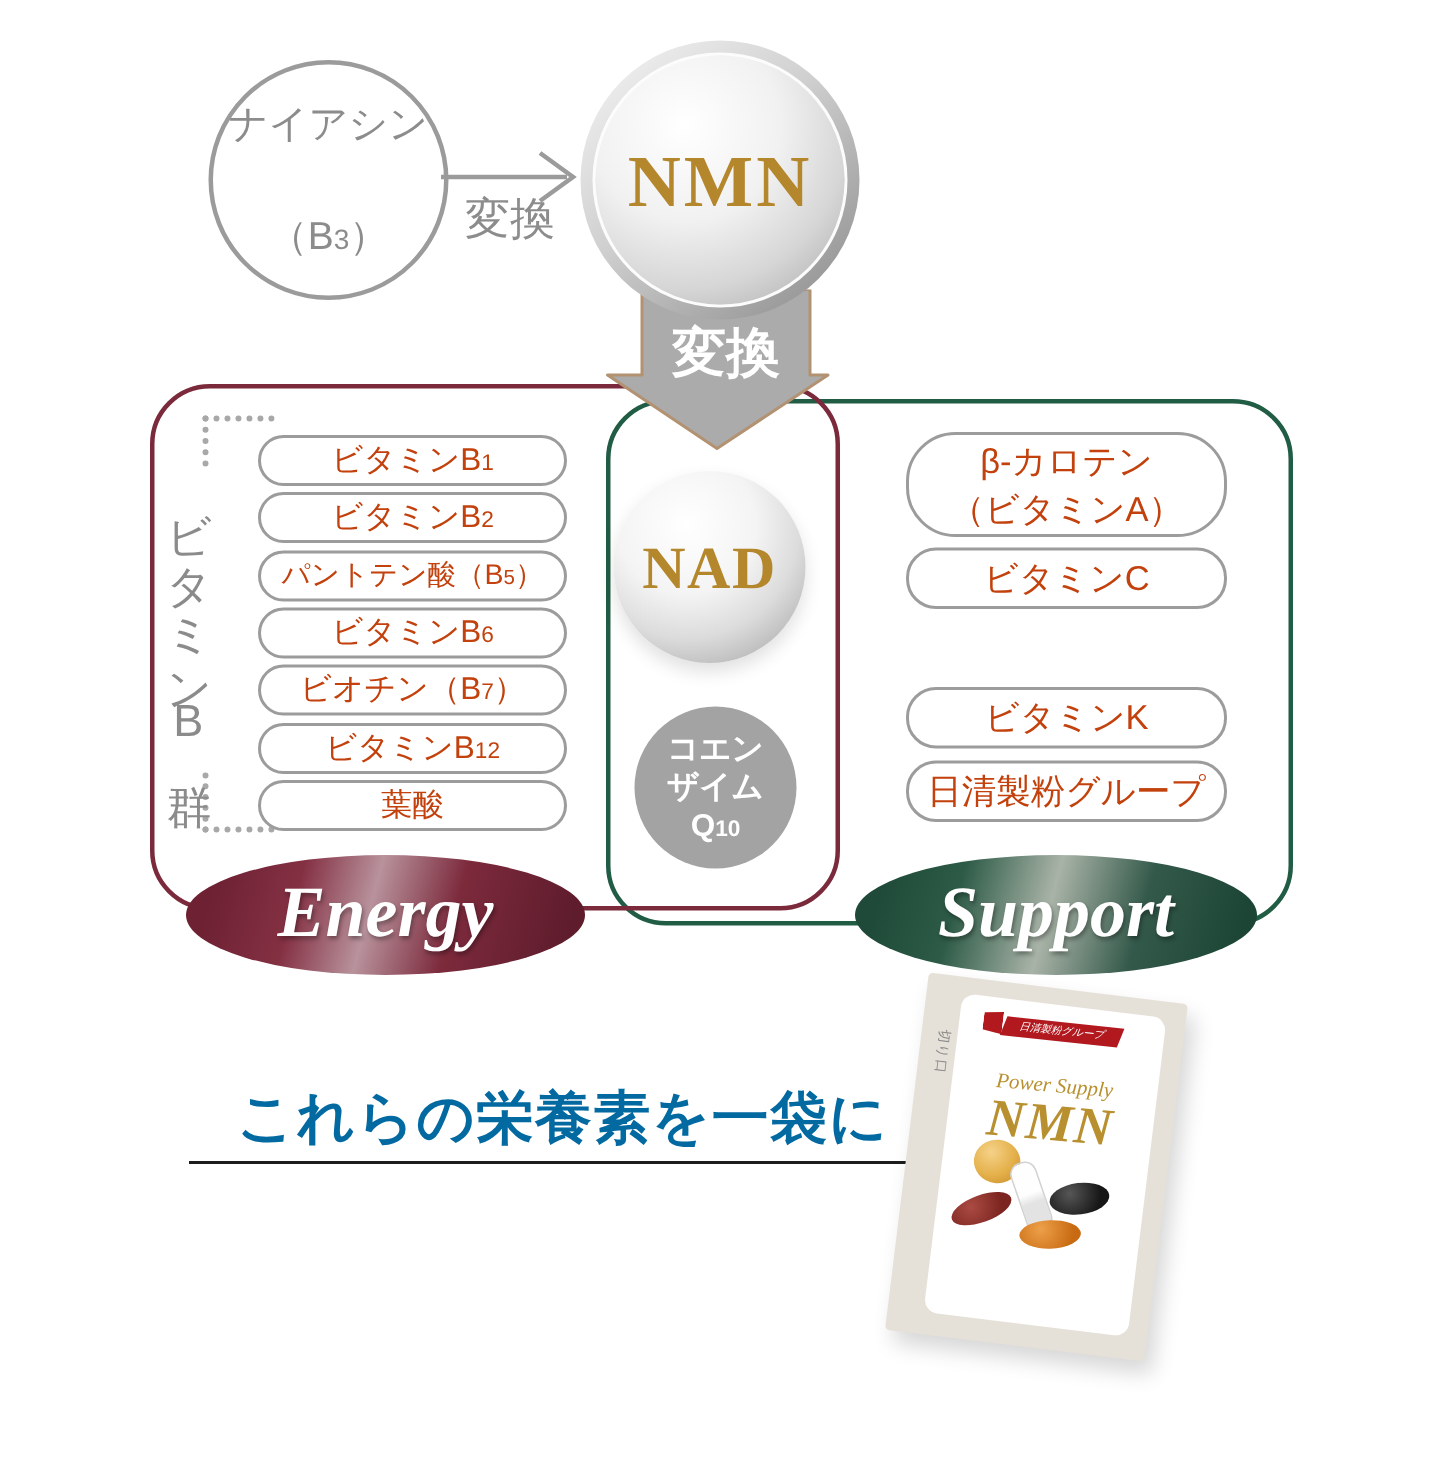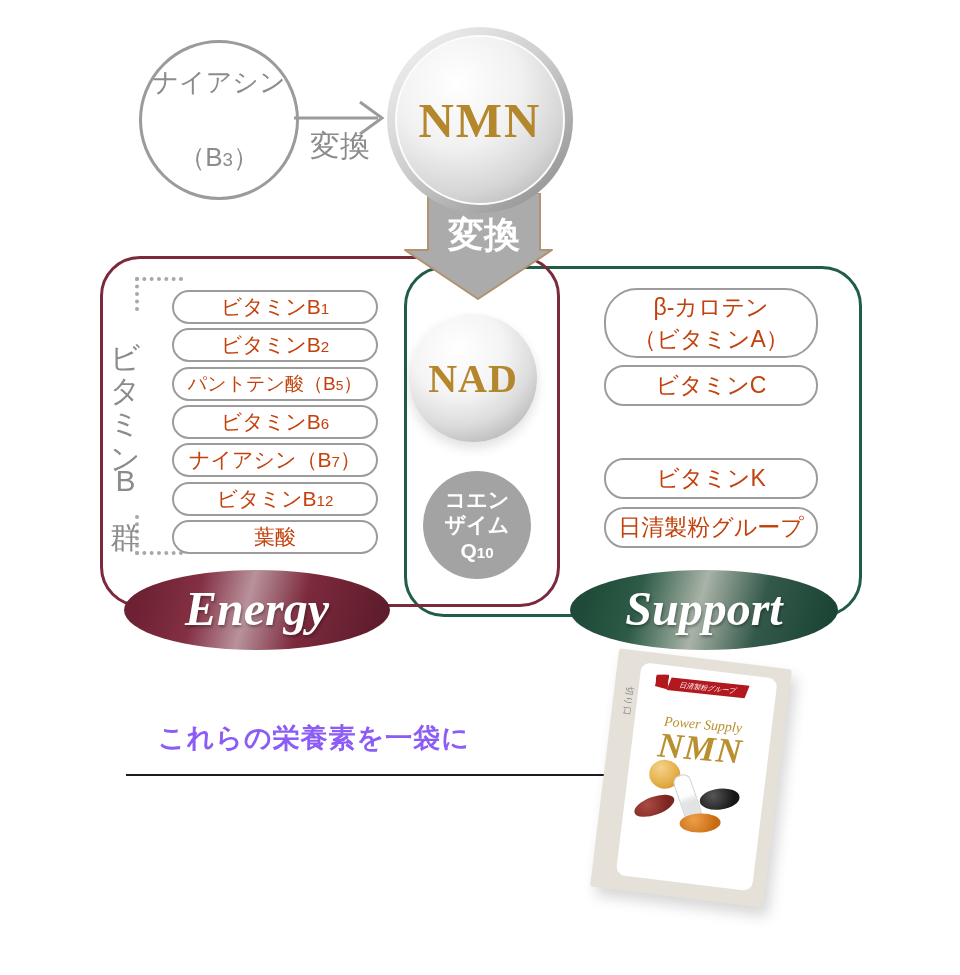--- a/index.html
+++ b/index.html
@@ -59,21 +59,21 @@
     display:flex;align-items:center;justify-content:center;}
   .energy-badge{left:124px;top:570px;
     background:linear-gradient(105deg,#6d2133 8%,#843043 28%,#b8929c 46%,#7c2a3c 66%,#5e1c2c 94%);}
   .support-badge{left:570px;top:570px;width:268px;
     background:linear-gradient(105deg,#1f4a39 8%,#2d5b47 26%,#a9b3a7 48%,#33594a 70%,#1c4535 94%);}
   .badge-text{font-family:"Liberation Serif",serif;font-style:italic;font-weight:600;font-size:48px;
     color:#ffffff;text-shadow:1px 2px 3px rgba(0,0,0,0.35);padding-bottom:4px;}
 
   
   .headline{left:158px;top:720px;font-family:"Liberation Serif",serif;font-weight:600;
-    font-size:27px;color:#8b5cf6;letter-spacing:1px;z-index:2;}
+    font-size:38px;color:#0369a1;letter-spacing:1px;z-index:2;}
   .headline-underline{left:126px;top:774px;width:486px;height:0;border-top:2px solid #1c1c1c;z-index:1;}
 
   
   .package{left:604px;top:658px;width:174px;height:240px;transform:rotate(7deg);z-index:4;
     background:#e6e1d8;border-radius:3px;box-shadow:6px 8px 14px rgba(0,0,0,0.16);}
   .pkg-panel{position:absolute;left:24px;top:11px;right:13px;bottom:15px;background:#ffffff;
     border-radius:9px;}
   .pkg-cut{position:absolute;left:-3px;top:45px;width:36px;text-align:center;
     transform:rotate(90deg);font-size:9px;color:#8a8a8a;letter-spacing:1px;}
   .pkg-flag{position:absolute;left:16px;top:9px;width:13px;height:15px;background:#b2191f;
@@ -130,21 +130,21 @@
   <div class="abs convert-down">変換</div>
 
   <div class="abs bracket-top"></div>
   <div class="abs bracket-bottom"></div>
   <div class="abs vb-label">ビタミンB群</div>
 
   <div class="pill lp" style="top:290px"><span>ビタミンB</span><span class="sub">1</span><span></span></div>
   <div class="pill lp" style="top:328px"><span>ビタミンB</span><span class="sub">2</span><span></span></div>
   <div class="pill lp tight" style="top:367px"><span>パントテン酸（B</span><span class="sub">5</span><span>）</span></div>
   <div class="pill lp" style="top:405px"><span>ビタミンB</span><span class="sub">6</span><span></span></div>
-  <div class="pill lp" style="top:443px"><span>ナイアシン（B</span><span class="sub">7</span><span>）</span></div>
+  <div class="pill lp" style="top:443px"><span>ビオチン（B</span><span class="sub">7</span><span>）</span></div>
   <div class="pill lp" style="top:482px"><span>ビタミンB</span><span class="sub">12</span><span></span></div>
   <div class="pill lp" style="top:520px"><span>葉酸</span><span class="sub"></span><span></span></div>
 
   <div class="abs nad-sphere">
     <span class="nad-text">NAD</span>
   </div>
   <div class="abs coq10">
     <span>コエン</span>
     <span>ザイム</span>
     <span><span>Q</span><span class="sub">10</span></span>

